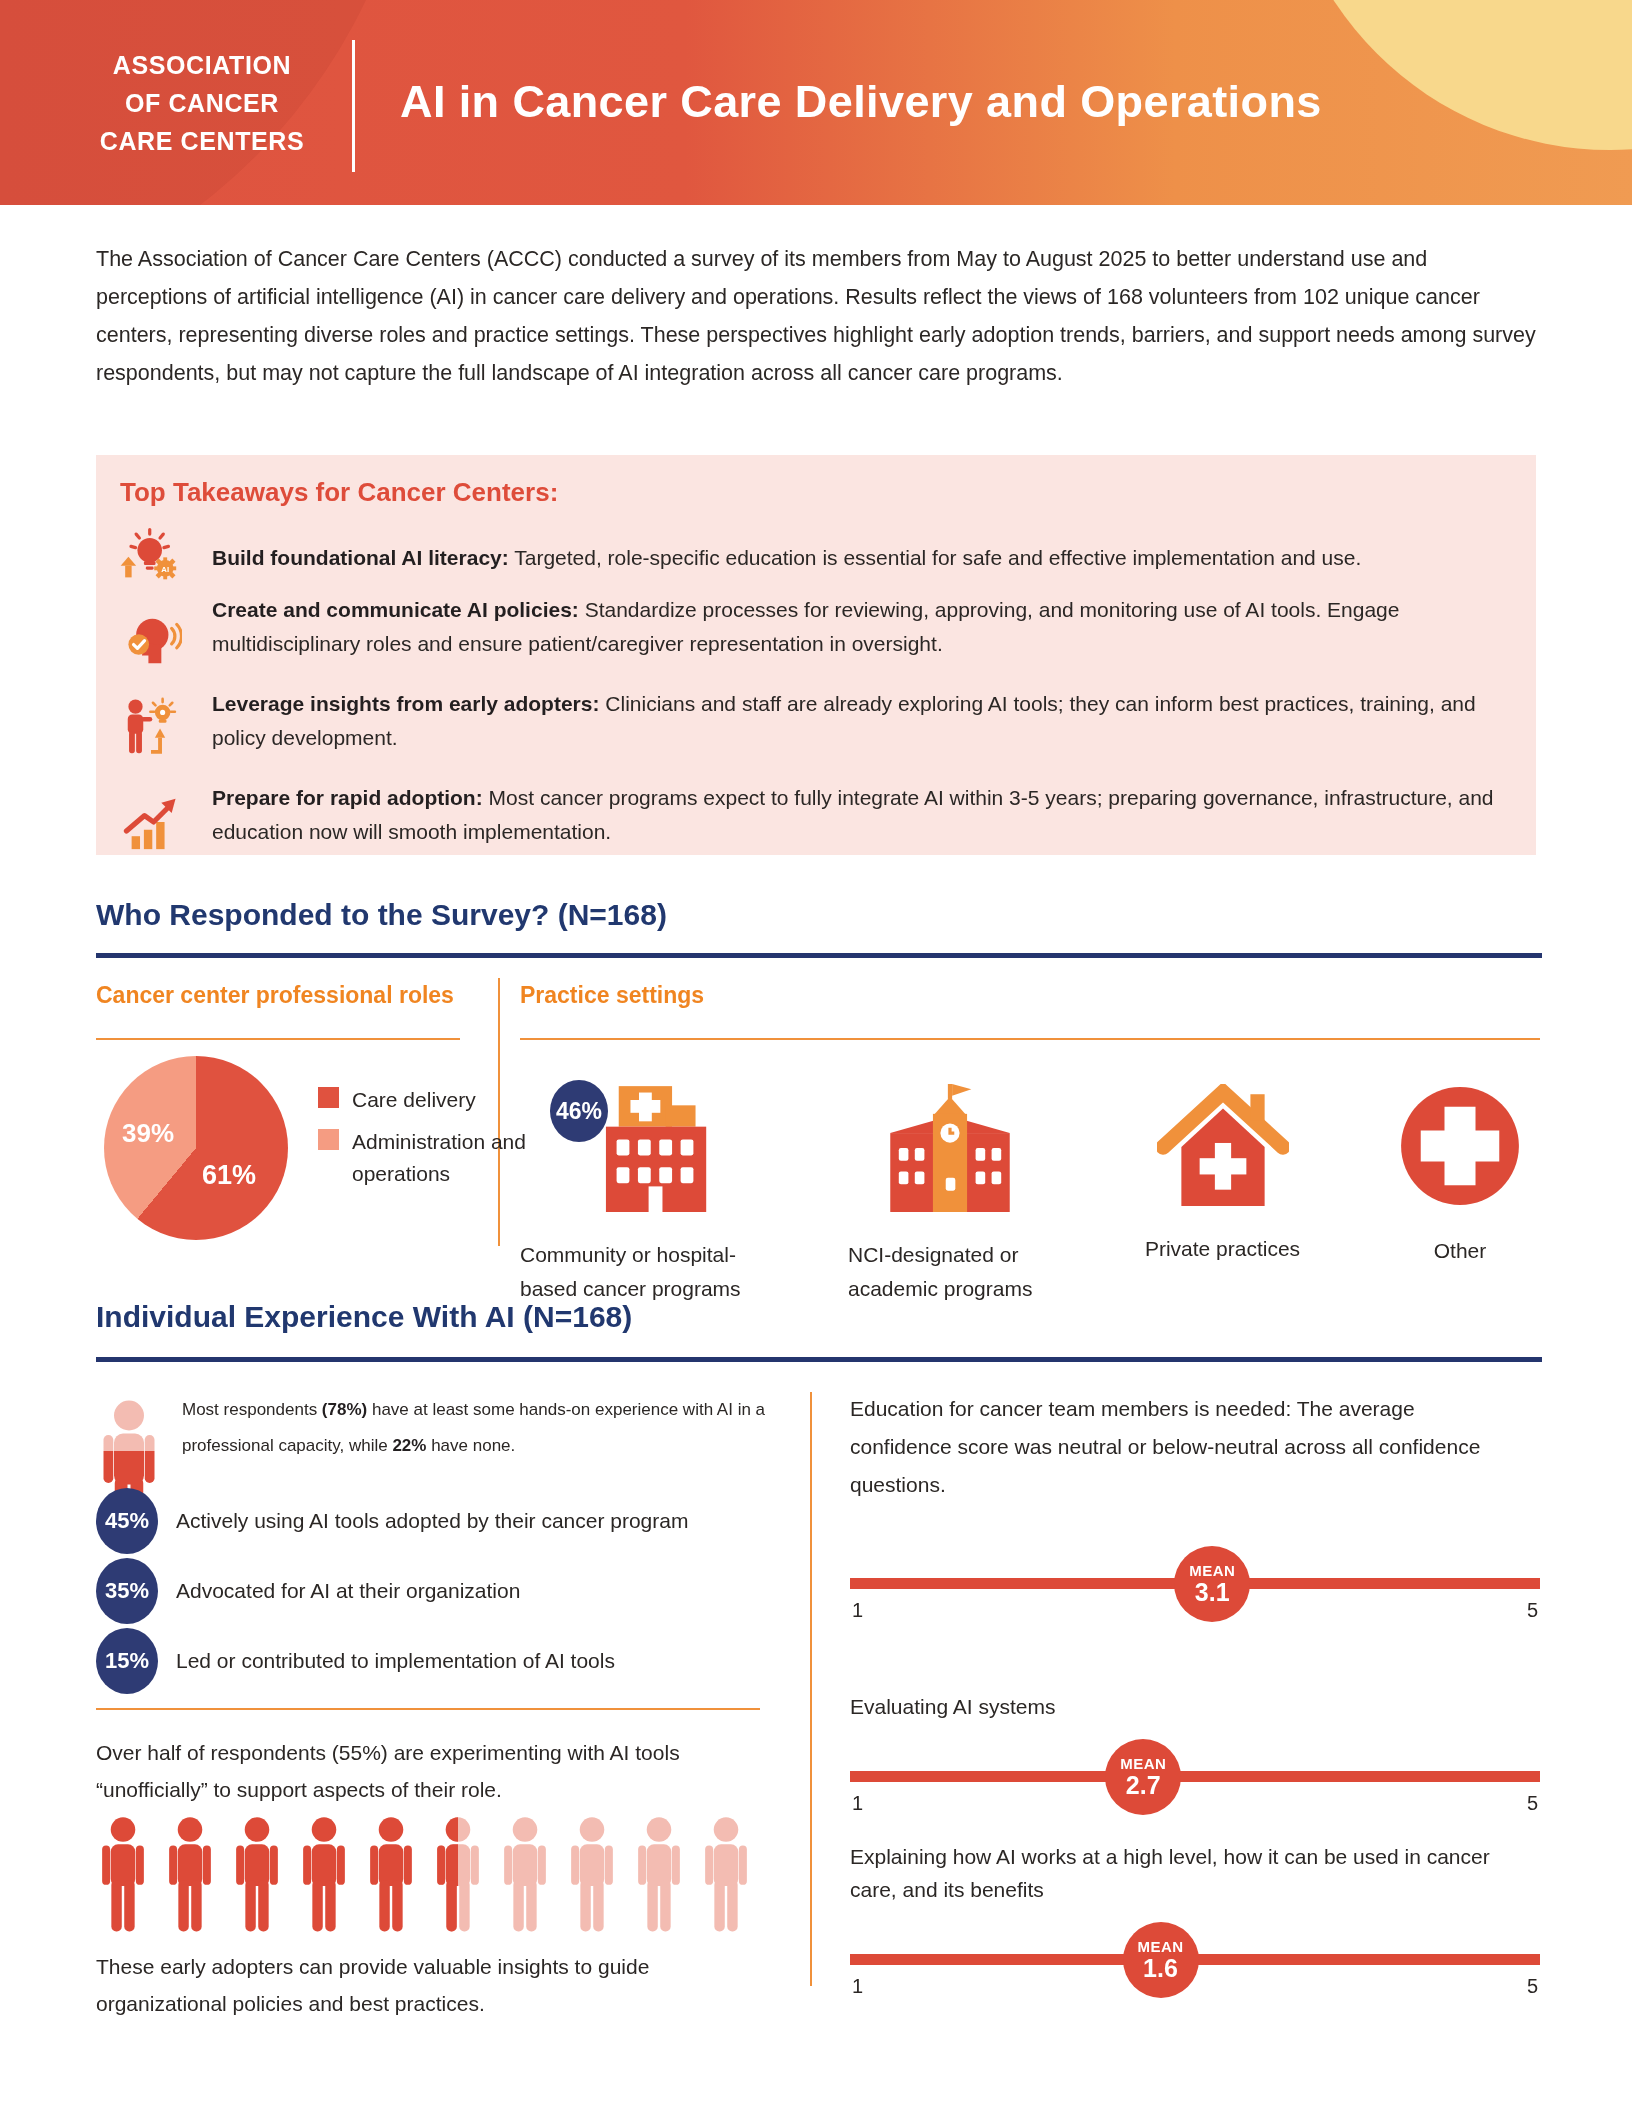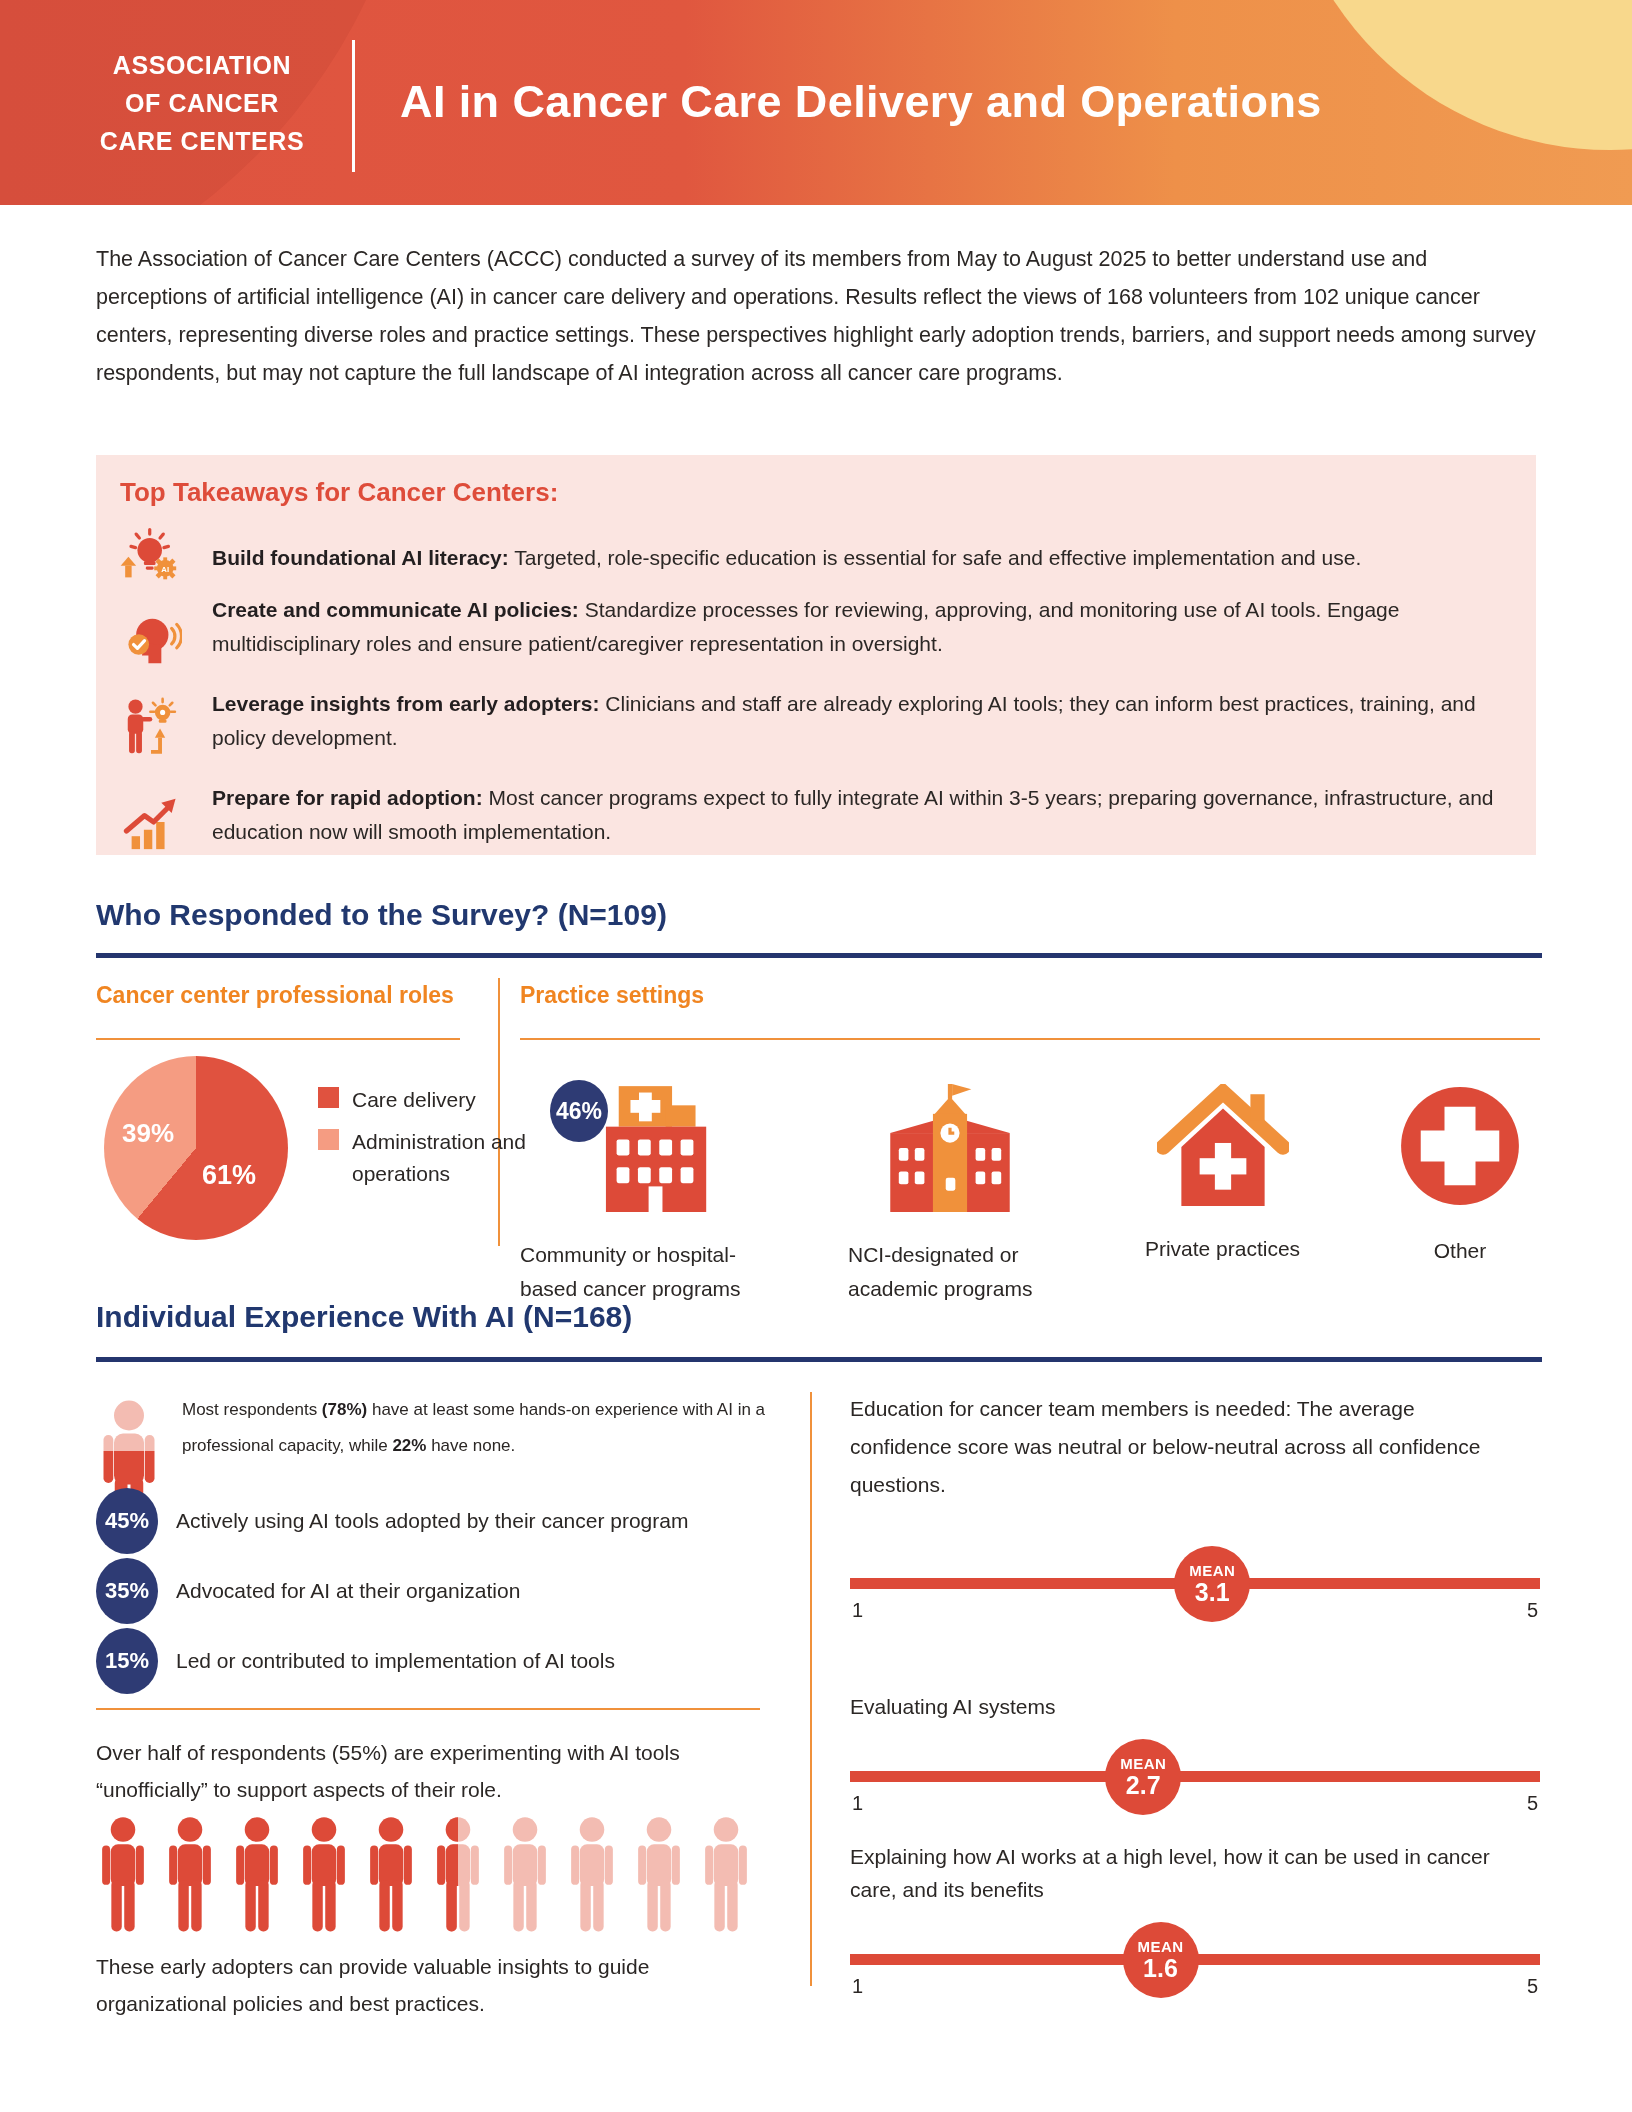--- a/index.html
+++ b/index.html
@@ -223,21 +223,21 @@
         <rect x="37" y="60" width="13" height="30" fill="#f0913b"></rect>
         <rect x="56" y="48" width="13" height="42" fill="#f0913b"></rect>
         <polyline points="10,62 38,38 52,48 76,24" stroke="#dd4a38" stroke-width="8" fill="none" stroke-linecap="round" stroke-linejoin="round"></polyline>
         <polygon points="86,12 64,18 80,34" fill="#dd4a38"></polygon>
       </svg>
     </span>
     <div class="tk-text"><span class="tk-bold">Prepare for rapid adoption:</span><span> Most cancer programs expect to fully integrate AI within 3-5 years; preparing governance, infrastructure, and education now will smooth implementation.</span></div>
   </div>
 </section>
 
-<h2 class="section-heading" style="top:898px;">Who Responded to the Survey? (N=109)</h2>
+<h2 class="section-heading" style="top:898px;">Who Responded to the Survey? (N=168)</h2>
 <div class="heading-rule" style="top:953px;"></div>
 
 <div class="sub-label" style="left:96px; top:982px;">Cancer center professional roles</div>
 <div class="orange-rule" style="left:96px; top:1038px; width:364px;"></div>
 <div class="vert-rule" style="left:498px; top:978px; height:268px;"></div>
 <div class="sub-label" style="left:520px; top:982px;">Practice settings</div>
 <div class="orange-rule" style="left:520px; top:1038px; width:1020px;"></div>
 
 <div class="pie" style="background: conic-gradient(rgb(224, 82, 63) 0deg, rgb(224, 82, 63) 61%, rgb(245, 156, 130) 61%, rgb(245, 156, 130) 100%);">
   <span class="pie-label pie-label-39">39%</span>

